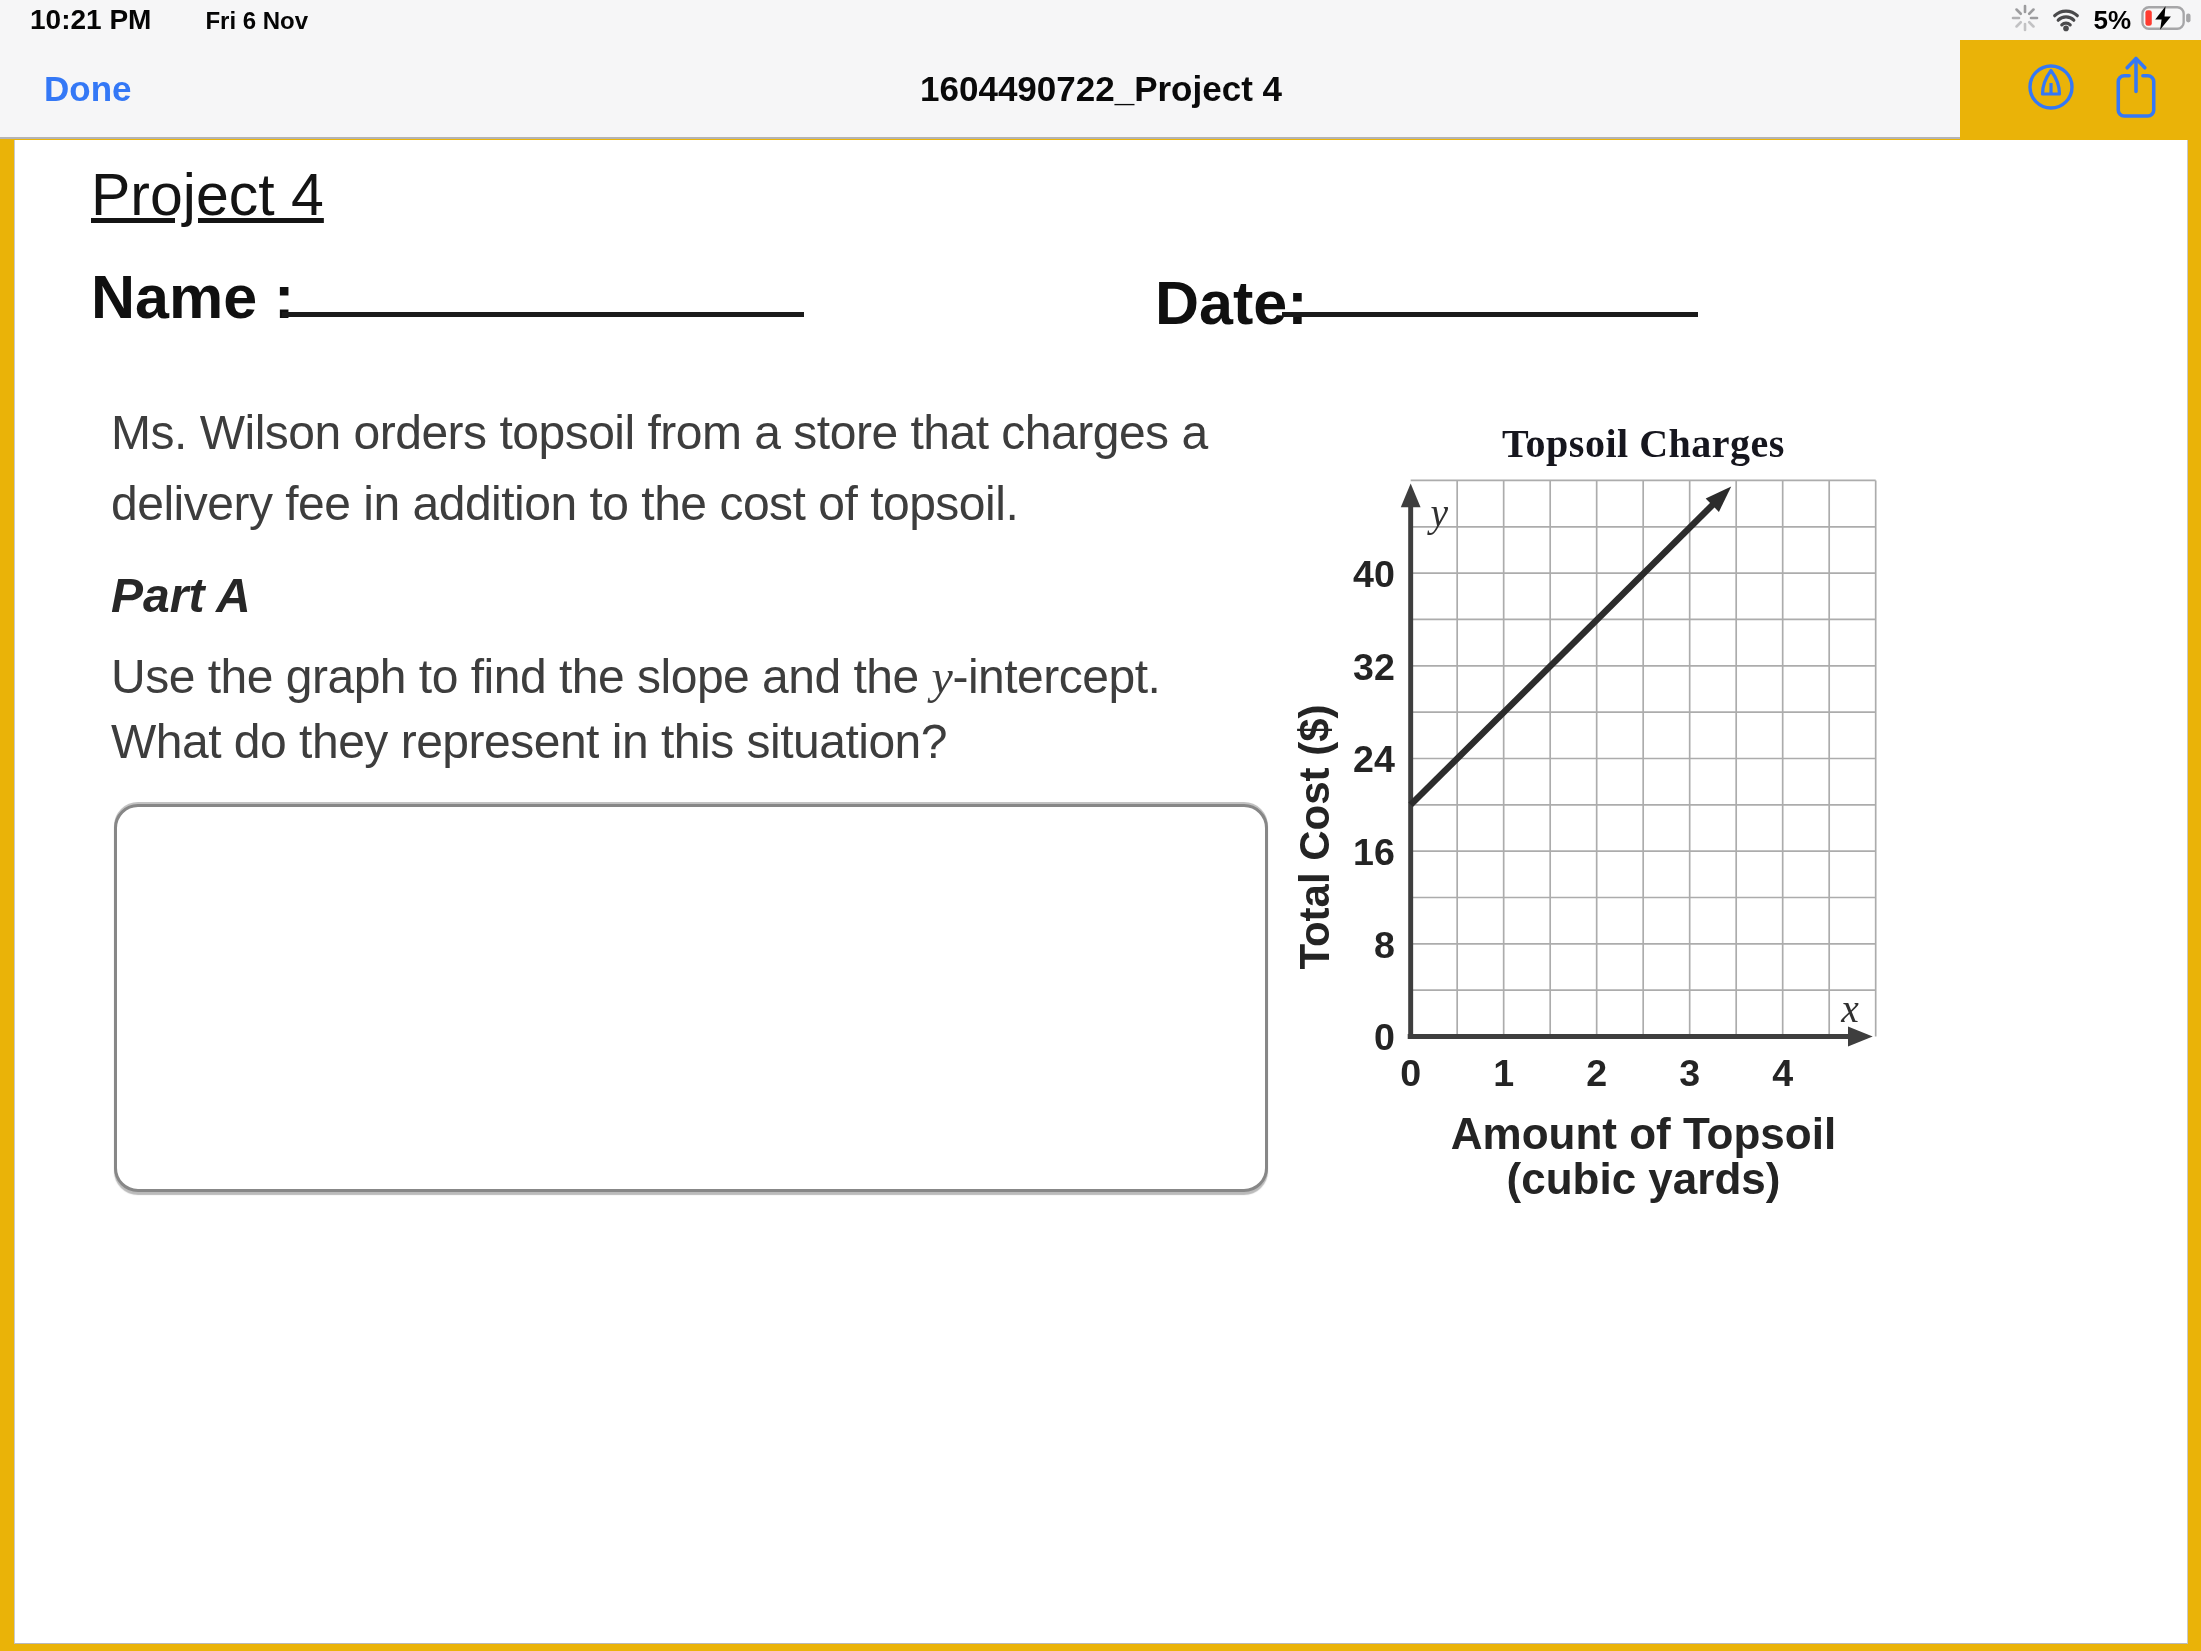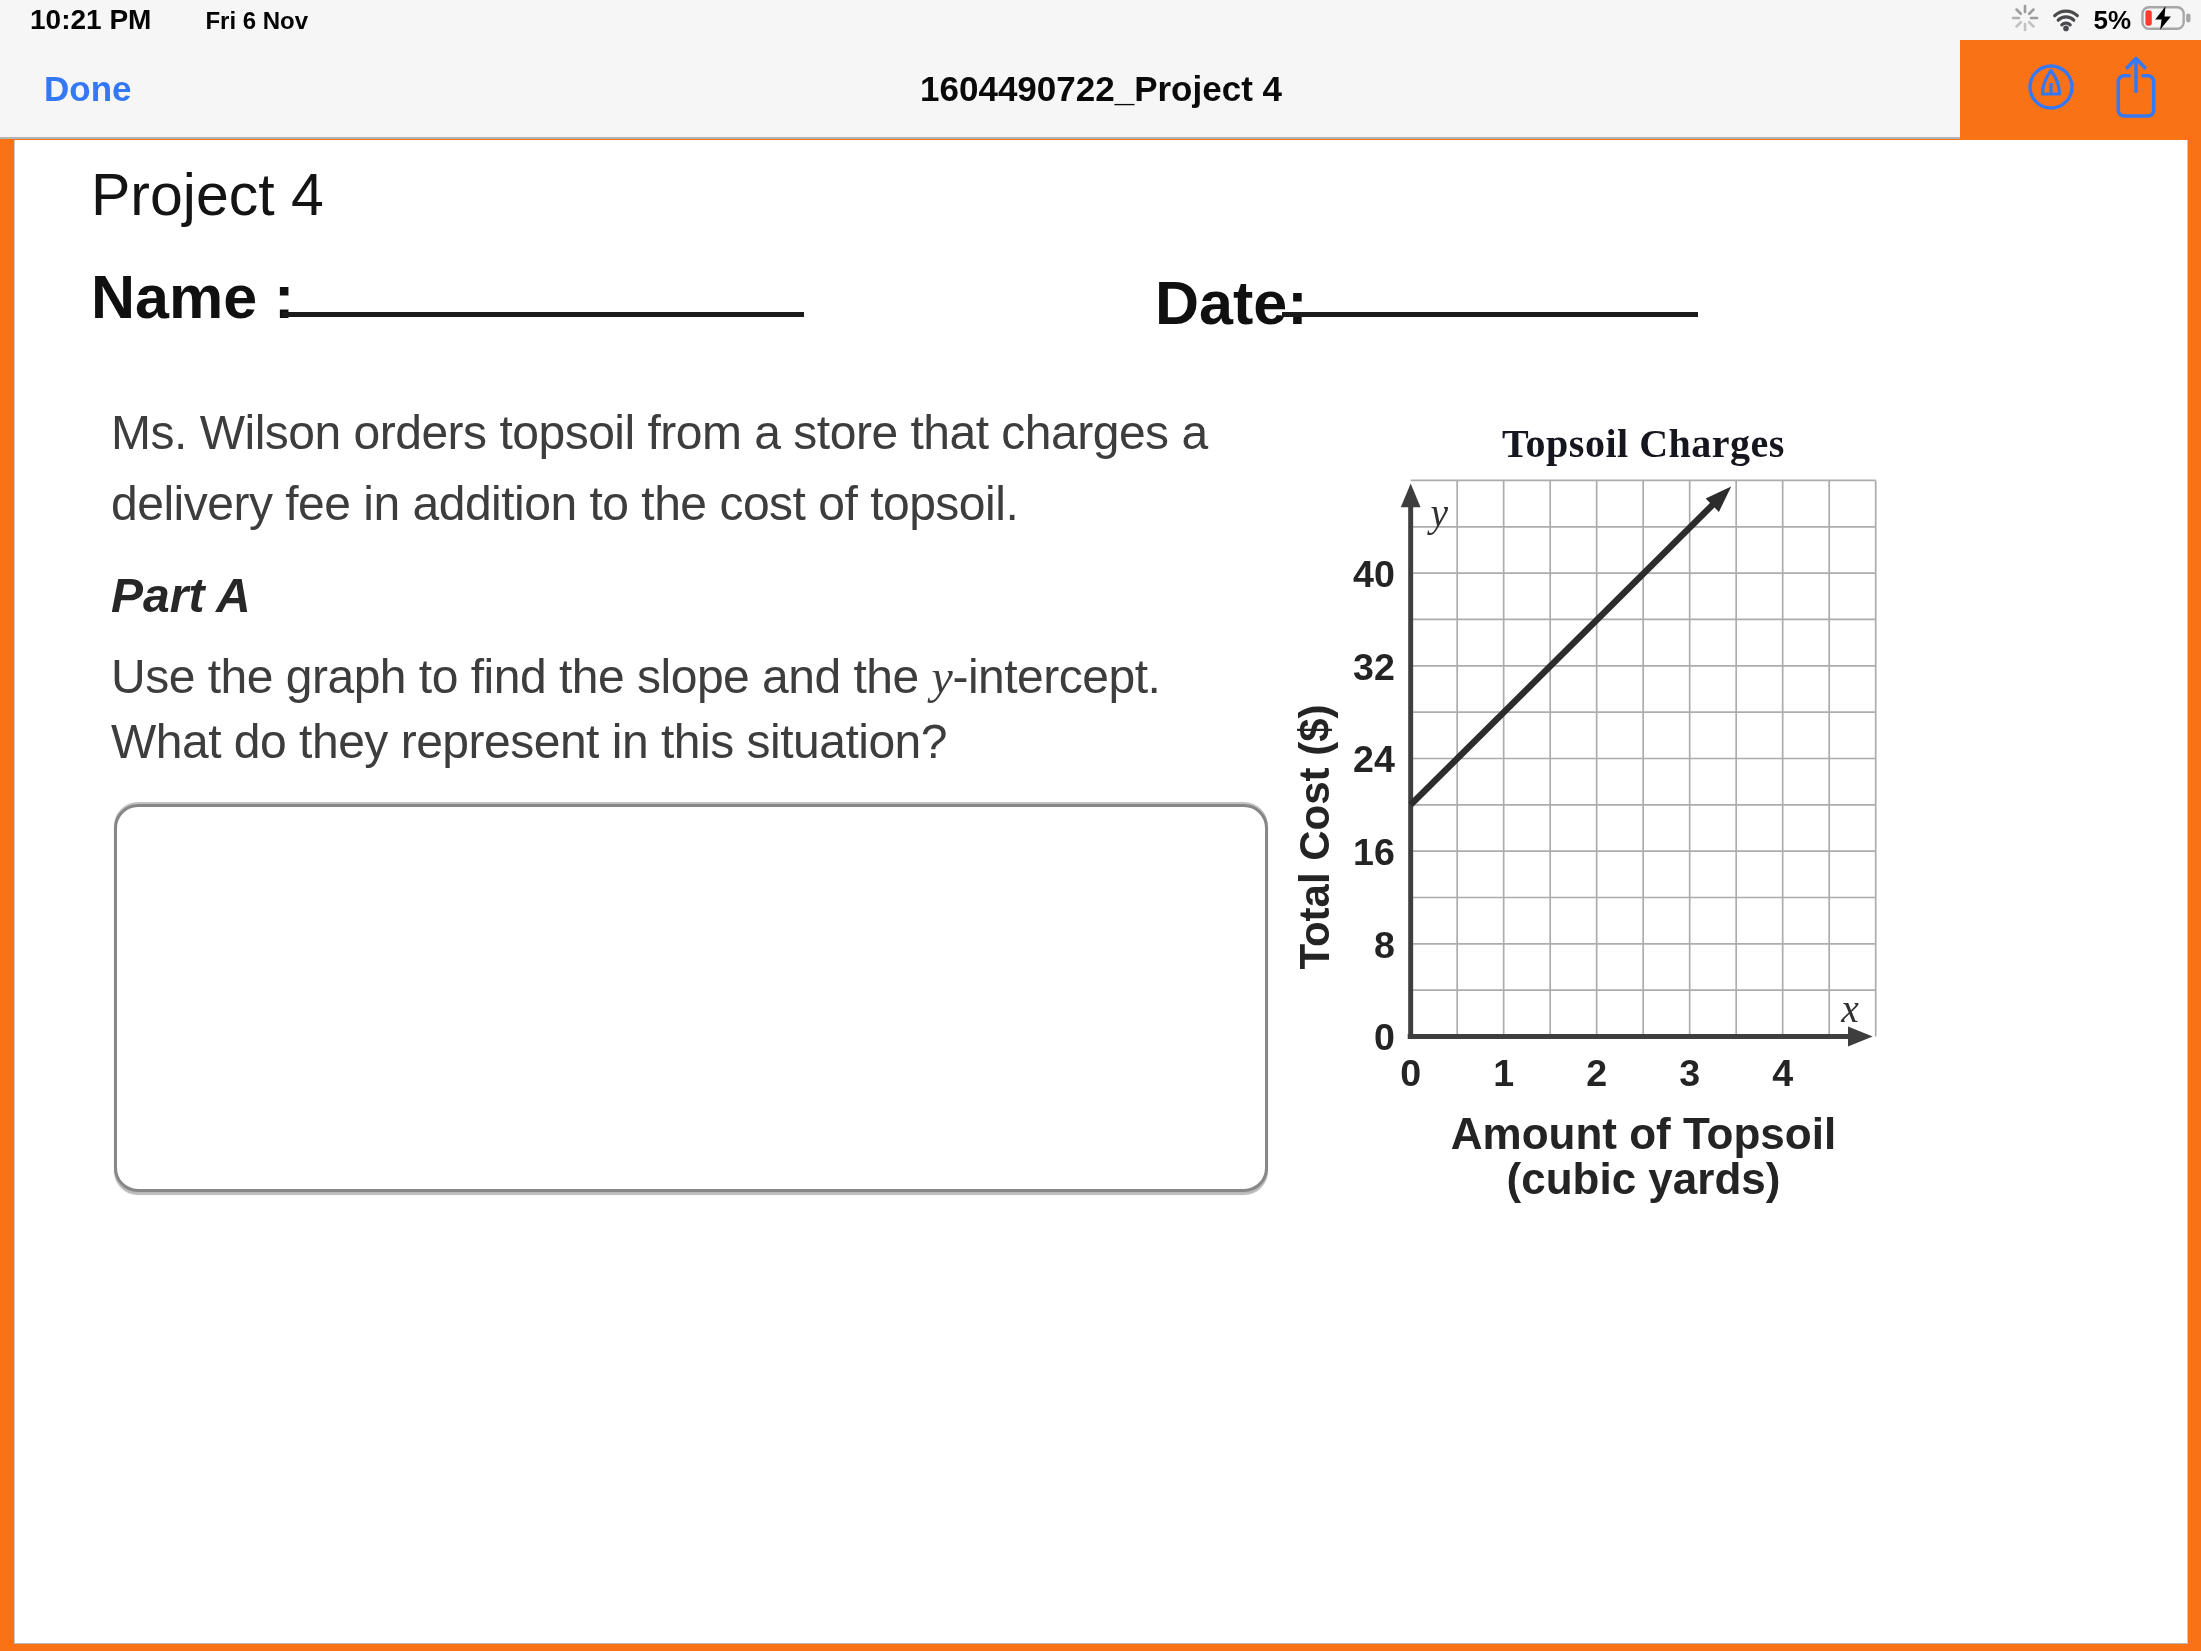--- a/index.html
+++ b/index.html
@@ -1,16 +1,16 @@
 <!DOCTYPE html>
 <html><head>
 <meta charset="utf-8">
 <style>
   html,body{margin:0;padding:0;background:#dcdcdc;}
-  #stage{position:relative;width:2202px;height:1651px;margin:0 auto;background:#f97316;
+  #stage{position:relative;width:2202px;height:1651px;margin:0 auto;background:#eab308;
          font-family:"Liberation Sans",sans-serif;overflow:hidden;}
   
   #status-bar{position:absolute;left:0;top:0;width:2202px;height:40px;background:#f6f6f7;}
   #status-left{position:absolute;left:30px;top:4px;display:flex;gap:26px;align-items:baseline;}
   .st-time{font-size:28px;font-weight:700;color:#050505;}
   .st-date{font-size:24px;font-weight:700;color:#050505;margin-left:28px;}
   #status-right{position:absolute;right:10px;top:0;height:40px;display:flex;align-items:center;gap:10px;}
   .st-batt-pct{font-size:26px;font-weight:700;color:#000;}
   #nav-bar{position:absolute;left:0;top:40px;width:1960px;height:99px;background:#f6f6f7;
            border-bottom:2px solid #b4b4b6;box-sizing:border-box;}
@@ -19,21 +19,21 @@
   #nav-title{position:absolute;left:0;top:0;width:2202px;height:97px;display:flex;align-items:center;
              justify-content:center;font-size:35px;font-weight:700;color:#0a0a0a;}
   .nav-icon{position:absolute;top:0;height:97px;display:flex;align-items:center;cursor:pointer;}
   #markup-btn{left:2026px;}
   #share-btn{left:2113px;}
   
   #page{position:absolute;left:14px;top:140px;width:2174px;height:1504px;background:#fff;
         border-left:1px solid #c9c9c9;border-right:1px solid #c9c9c9;border-bottom:1px solid #b9b9b9;
         box-sizing:border-box;}
   .abs{position:absolute;}
-  #doc-title{left:91px;top:161px;font-size:59px;color:#141414;}
+  #doc-title{left:91px;top:161px;font-size:59px;color:#141414;text-decoration:underline;}
   .blank-row-label{font-size:61px;color:#101010;font-weight:bold;}
   #name-label{left:91px;top:262px;}
   #date-label{left:1155px;top:268px;}
   .blank-line{height:0;border-bottom:5px solid #1b1b1b;}
   #name-line{left:282px;top:312px;width:522px;}
   #date-line{left:1282px;top:312px;width:416px;}
   .para{font-size:48px;color:#3d3d3d;white-space:nowrap;letter-spacing:-0.5px;}
   #para-1{left:111px;top:405px;}
   #para-2{left:111px;top:476px;}
   #part-a{left:111px;top:568px;font-size:48px;font-weight:700;color:#272727;font-style:italic;}

